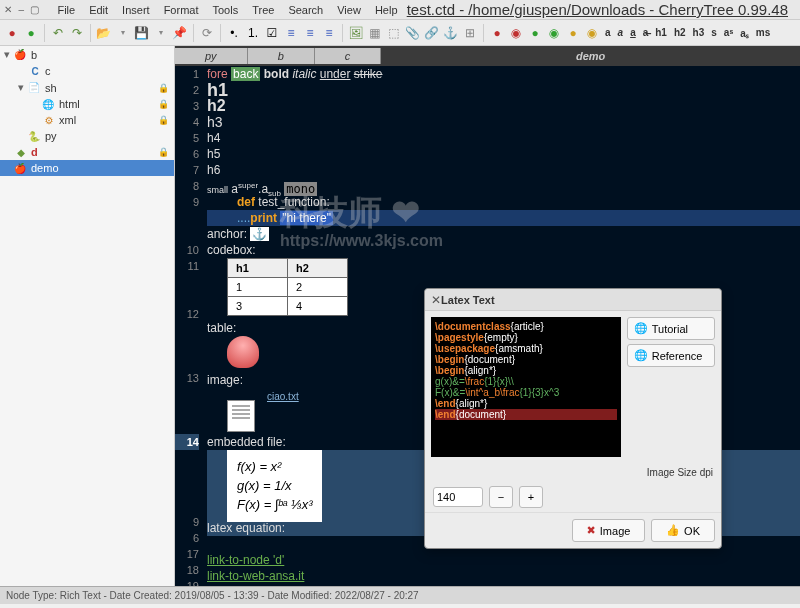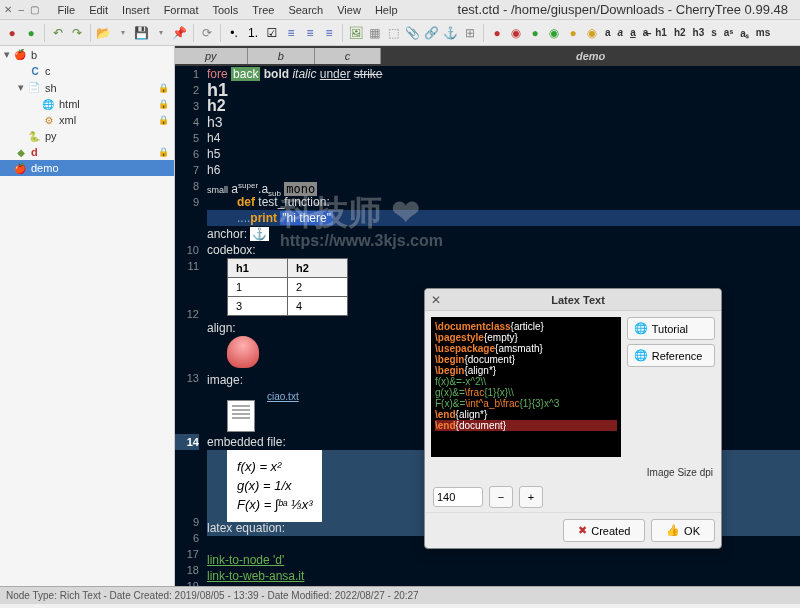--- a/index.html
+++ b/index.html
@@ -1,21 +1,21 @@
 <!DOCTYPE html>
 <html><head>
 <meta charset="utf-8">
 <style>
 * { margin: 0; padding: 0; box-sizing: border-box; font-family: sans-serif; }
 body { width: 800px; height: 608px; background: #f0f0f0; overflow: hidden; font-size: 11px; position: relative; }
 .menubar { height: 20px; background: #e8e8e8; display: flex; align-items: center; padding: 0 4px; gap: 2px; border-bottom: 1px solid #ccc; }
 .menubar .win-controls { display: flex; gap: 6px; margin-right: 10px; }
 .menubar .win-controls span { cursor: pointer; color: #666; font-size: 10px; }
 .menubar .menu-item { padding: 2px 6px; cursor: pointer; color: #333; }
-.menubar .title { margin-left: auto; color: #333; font-size: 13px; padding-right: 8px; }
+.menubar .title { margin-left: auto; color: #333; font-size: 15px; padding-right: 8px; text-decoration: underline; }
 .toolbar { height: 26px; background: #ececec; display: flex; align-items: center; padding: 0 4px; gap: 3px; border-bottom: 1px solid #ccc; flex-wrap: nowrap; overflow: hidden; }
 .toolbar .tb-btn { width: 16px; height: 16px; display: inline-flex; align-items: center; justify-content: center; cursor: pointer; font-size: 12px; }
 .toolbar .sep { width: 1px; height: 18px; background: #ccc; margin: 0 2px; }
 .toolbar .fmt { font-weight: bold; font-size: 10px; color: #333; cursor: pointer; padding: 0 2px; }
 .main { display: flex; height: 540px; }
 .tree { width: 175px; background: #f5f5f5; border-right: 1px solid #ccc; overflow: hidden; }
 .tree-item { display: flex; align-items: center; padding: 2px 4px; cursor: pointer; font-size: 11px; color: #333; }
 .tree-item .icon { width: 14px; margin-right: 3px; text-align: center; font-size: 10px; }
 .tree-item .lock { margin-left: auto; color: #888; font-size: 9px; }
 .tree-item.indent1 { padding-left: 18px; }
@@ -50,21 +50,21 @@
 .user-icon { display: inline-block; width: 32px; height: 32px; background: radial-gradient(circle at 50% 30%, #ffb0b0, #d04040); border-radius: 50% 50% 40% 40%; vertical-align: middle; margin-left: 20px; }
 .file-icon { display: inline-block; width: 28px; height: 32px; background: #fff; border: 1px solid #888; vertical-align: middle; margin-left: 20px; position: relative; }
 .file-icon::before { content: ""; position: absolute; top: 4px; left: 4px; right: 4px; height: 2px; background: #aaa; box-shadow: 0 4px 0 #aaa, 0 8px 0 #aaa, 0 12px 0 #aaa; }
 .file-label { color: #8ab4d8; font-size: 10px; text-decoration: underline; }
 .latex-img { display: inline-block; background: #fff; color: #000; padding: 6px 10px; font-family: serif; font-size: 13px; vertical-align: top; margin-left: 20px; }
 .latex-img div { margin: 3px 0; font-style: italic; }
 .statusbar { height: 18px; background: #d8d8d8; border-top: 1px solid #aaa; padding: 2px 6px; font-size: 10px; color: #555; display: flex; align-items: center; }
 .dialog { position: absolute; left: 424px; top: 288px; width: 298px; background: #ececec; border: 1px solid #888; box-shadow: 0 4px 12px rgba(0,0,0,0.3); border-radius: 4px; }
 .dialog .dlg-title { height: 22px; display: flex; align-items: center; padding: 0 6px; background: #e0e0e0; border-bottom: 1px solid #ccc; border-radius: 4px 4px 0 0; }
 .dialog .dlg-title .close { cursor: pointer; font-size: 12px; color: #555; }
-.dialog .dlg-title .title-text { flex: 1; text-align: center; font-size: 11px; color: #333; font-weight: bold; }
+.dialog .dlg-title .title-text { flex: 1; font-size: 11px; color: #333; font-weight: bold; }
 .dialog .dlg-body { padding: 6px; display: flex; gap: 6px; }
 .dialog .code-box { width: 190px; height: 140px; background: #000; color: #fff; font-family: monospace; font-size: 10px; padding: 4px; overflow: hidden; }
 .dialog .code-box .cmd { color: #f08030; font-weight: bold; }
 .dialog .code-box .arg { color: #fff; }
 .dialog .code-box .math { color: #60b060; }
 .dialog .code-box .frac { color: #f08030; }
 .dialog .code-box .sel { background: #7f1d1d; color: #fff; }
 .dialog .side-btns { display: flex; flex-direction: column; gap: 4px; flex: 1; }
 .dialog .side-btn { background: #f8f8f8; border: 1px solid #bbb; border-radius: 3px; padding: 4px 6px; cursor: pointer; font-size: 11px; display: flex; align-items: center; gap: 4px; }
 .dialog .dpi-row { padding: 4px 8px; display: flex; align-items: center; gap: 6px; }
@@ -261,21 +261,21 @@
             <tr>
                   <td>1</td>
                   <td>2</td>
                 </tr>
             <tr>
                   <td>3</td>
                   <td>4</td>
                 </tr>
           </tbody></table>
         </div>
-        <div class="line"><span>align:</span></div>
+        <div class="line"><span>table:</span></div>
         <div class="line" style="height:36px"><span class="user-icon"></span></div>
         <div class="line"><span>image:</span></div>
         <div class="line" style="height:12px;padding-left:60px"><span class="file-label">ciao.txt</span></div>
         <div class="line" style="height:34px"><span class="file-icon"></span></div>
         <div class="line"><span>embedded file:</span></div>
         <div class="line" style="height:70px;background:#2a4a6a">
           <div class="latex-img">
             <div>f(x) = x²</div>
             <div>g(x) = 1/x</div>
             <div>F(x) = ∫ᵇᵃ ⅓x³</div>
@@ -306,21 +306,20 @@
     <span class="close">✕</span>
     <span class="title-text">Latex Text</span>
   </div>
   <div class="dlg-body">
     <div class="code-box">
       <div><span class="cmd">\documentclass</span><span class="arg">{article}</span></div>
       <div><span class="cmd">\pagestyle</span><span class="arg">{empty}</span></div>
       <div><span class="cmd">\usepackage</span><span class="arg">{amsmath}</span></div>
       <div><span class="cmd">\begin</span><span class="arg">{document}</span></div>
       <div><span class="cmd">\begin</span><span class="arg">{align*}</span></div>
-      <div><span class="math">f(x)&amp;=-x^2\\</span></div>
       <div><span class="math">g(x)&amp;=</span><span class="frac">\frac</span><span class="math">{1}{x}\\</span></div>
       <div><span class="math">F(x)&amp;=</span><span class="frac">\int^a_b</span><span class="frac">\frac</span><span class="math">{1}{3}x^3</span></div>
       <div><span class="cmd">\end</span><span class="arg">{align*}</span></div>
       <div class="sel"><span class="cmd">\end</span><span class="arg">{document}</span></div>
     </div>
     <div class="side-btns">
       <div class="side-btn">
           <span>🌐</span>
           <span>Tutorial</span>
         </div>
@@ -334,20 +333,20 @@
     <span class="dpi-label">Image Size dpi</span>
   </div>
   <div class="dpi-row">
     <input class="dpi-input" value="140" style="">
     <div class="stepper">−</div>
     <div class="stepper">+</div>
   </div>
   <div class="dlg-buttons">
     <div class="dlg-btn">
         <span style="color:#c03030">✖</span>
-        <span>Created</span>
+        <span>Image</span>
       </div>
     <div class="dlg-btn">
         <span style="color:#3060c0">👍</span>
         <span>OK</span>
       </div>
   </div>
 </div>
 
 </body></html>

